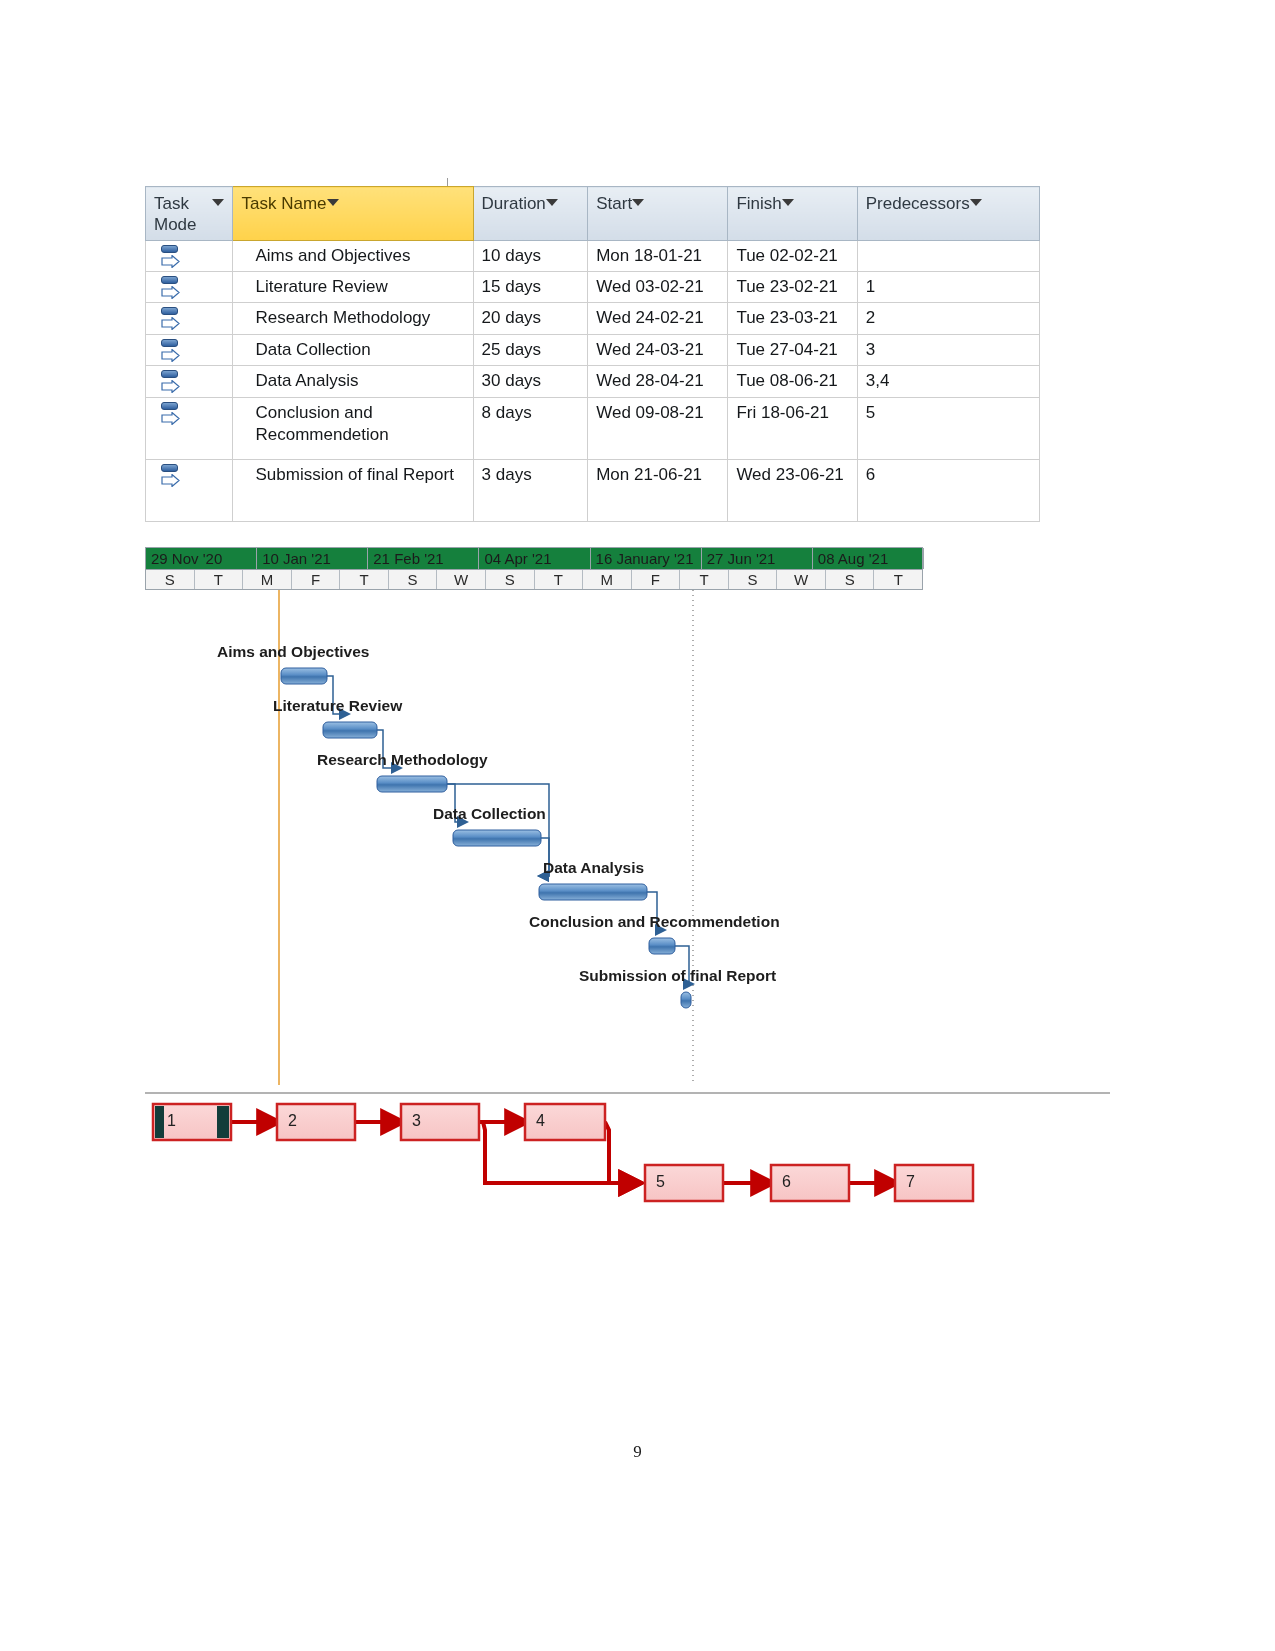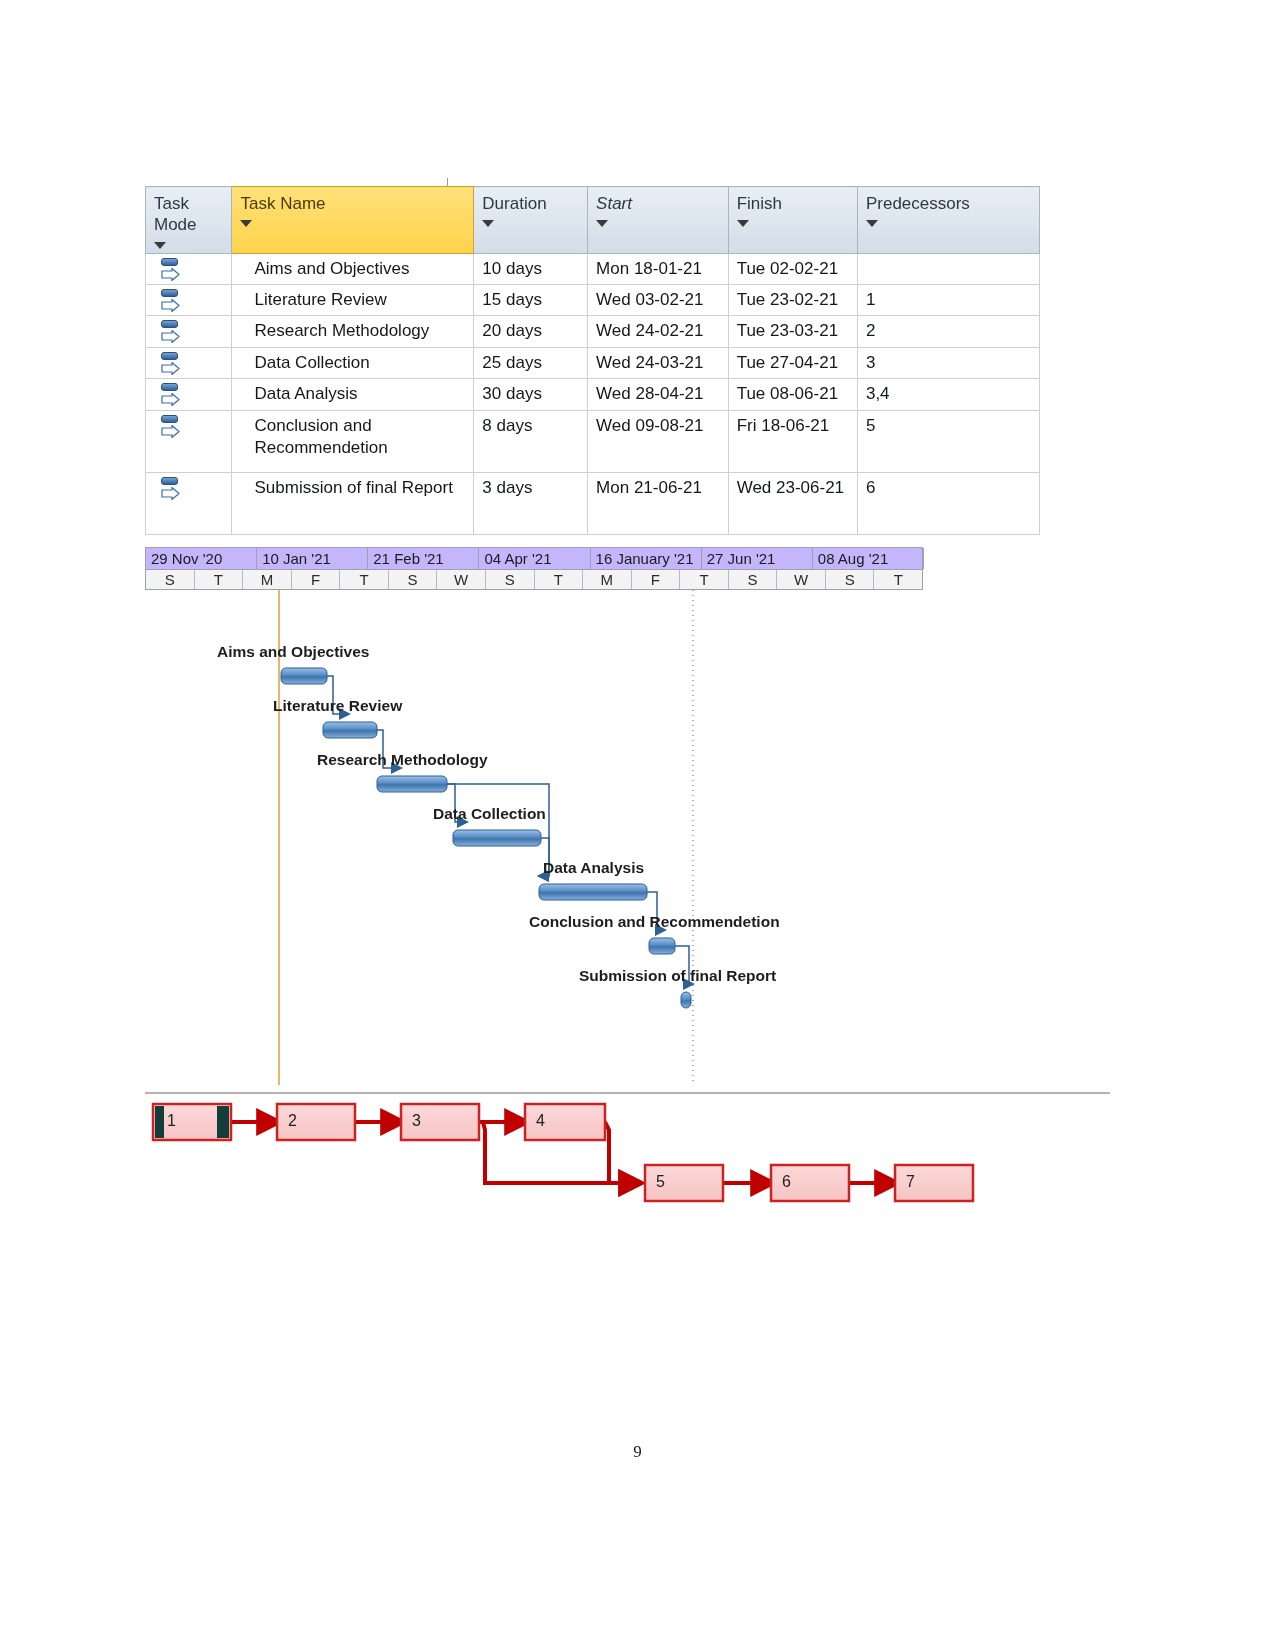--- a/index.html
+++ b/index.html
@@ -30,32 +30,32 @@
     vertical-align: top;
     padding: 6px 8px 4px 8px;
     height: 52px;
     position: relative;
   }
   .tt-head th.name-col {
     background: linear-gradient(to bottom, #ffe17a 0%, #ffd24a 100%);
     border: 1px solid #c9a62e;
     color: #4a3b00;
   }
-  .hdr-inner { display: flex; justify-content: flex-start; align-items: flex-start; flex-direction: column; }
+  .hdr-inner { display: flex; justify-content: flex-start; align-items: flex-start; }
   .hdr-label { line-height: 1.25; }
   .filter-arrow {
     width: 0; height: 0; margin-top: 6px; flex: 0 0 auto;
     border-left: 6px solid transparent;
     border-right: 6px solid transparent;
     border-top: 7px solid #3a3a3a;
   }
   .col-mode { width: 90px; }
   .col-name { width: 252px; }
   .col-dur  { width: 118px; }
-  .col-start{ width: 152px; font-style: italic; }
+  .col-start{ width: 152px; }
   .col-fin  { width: 138px; }
   .col-pred { width: 190px; }
 
   .tt-body td {
     font-size: 17px;
     color: #15181b;
     padding: 4px 8px;
     vertical-align: top;
     line-height: 1.32;
     height: 31px;
@@ -76,21 +76,21 @@
     position: absolute; left: 1px; top: 11px;
     width: 20px; height: 13px;
   }
 
   
   .gantt {
     position: absolute;
     left: 145px; top: 547px;
     width: 778px; height: 538px;
   }
-  .gt-row1 { display: flex; height: 22px; border: 1px solid #9aa3ab; border-bottom: none; background: #c4b5fd; align-items: center;}
+  .gt-row1 { display: flex; height: 22px; border: 1px solid #9aa3ab; border-bottom: none; background: #15803d; align-items: center;}
   .gt-row1 .cell {
     flex: 0 0 auto;
     border-right: 1px solid #9aa3ab;
     font-size: 15px; color: #1b1b1b;
     padding-left: 5px; line-height: 21px;
     white-space: nowrap; overflow: hidden;
   }
   .gt-row2 { display: flex; height: 21px; border: 1px solid #9aa3ab; background: #f3f3f3;}
   .gt-row2 .cell {
     flex: 1 1 0;

